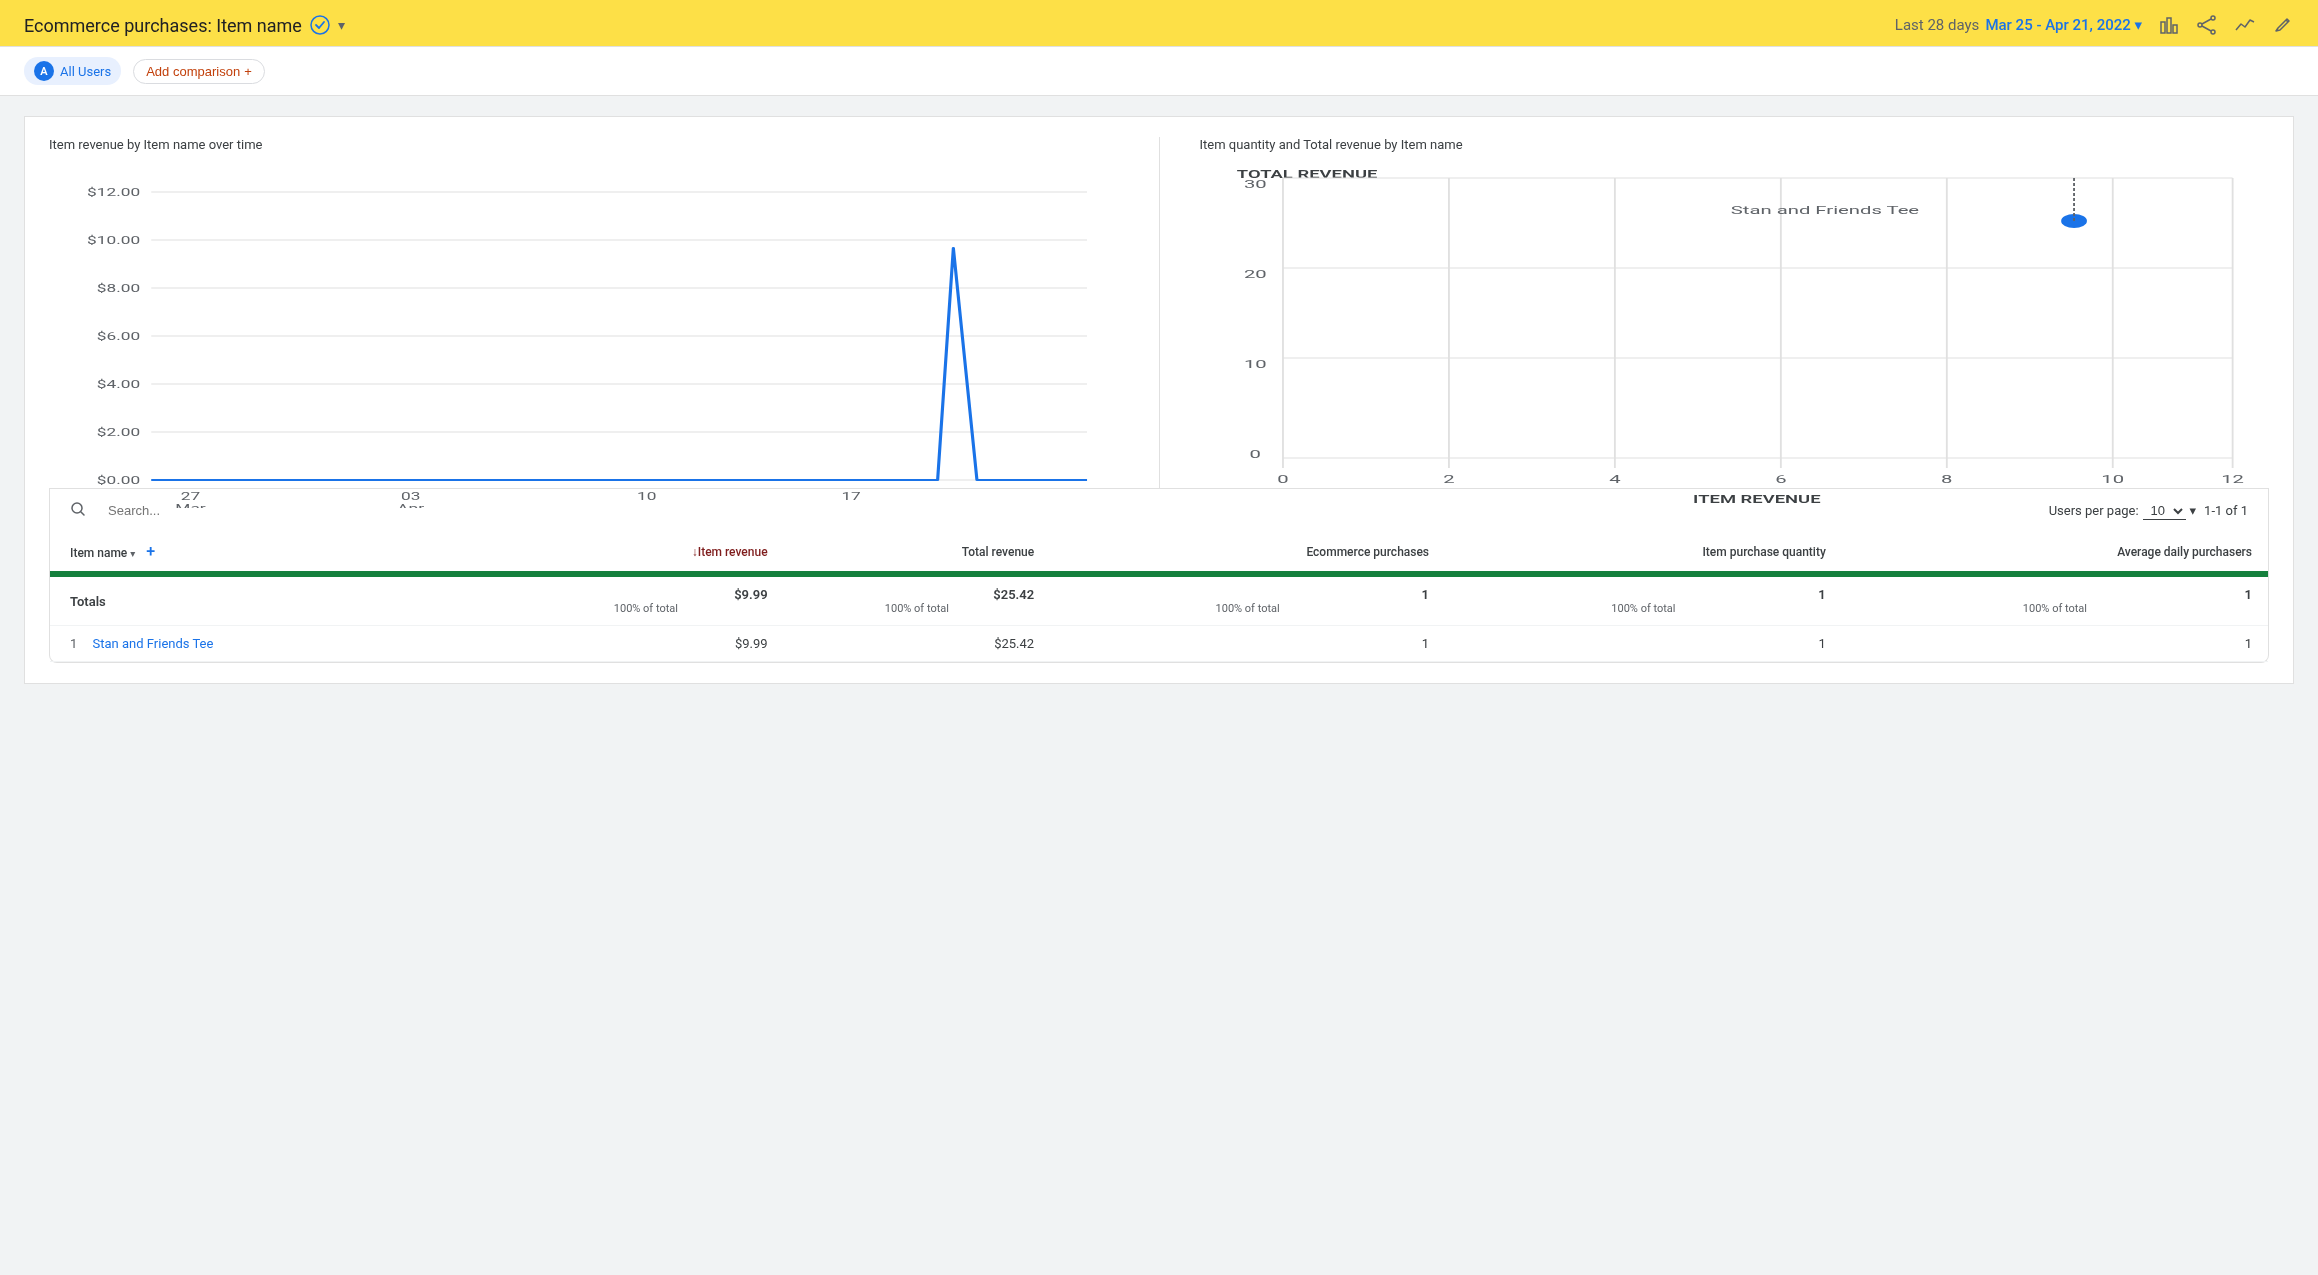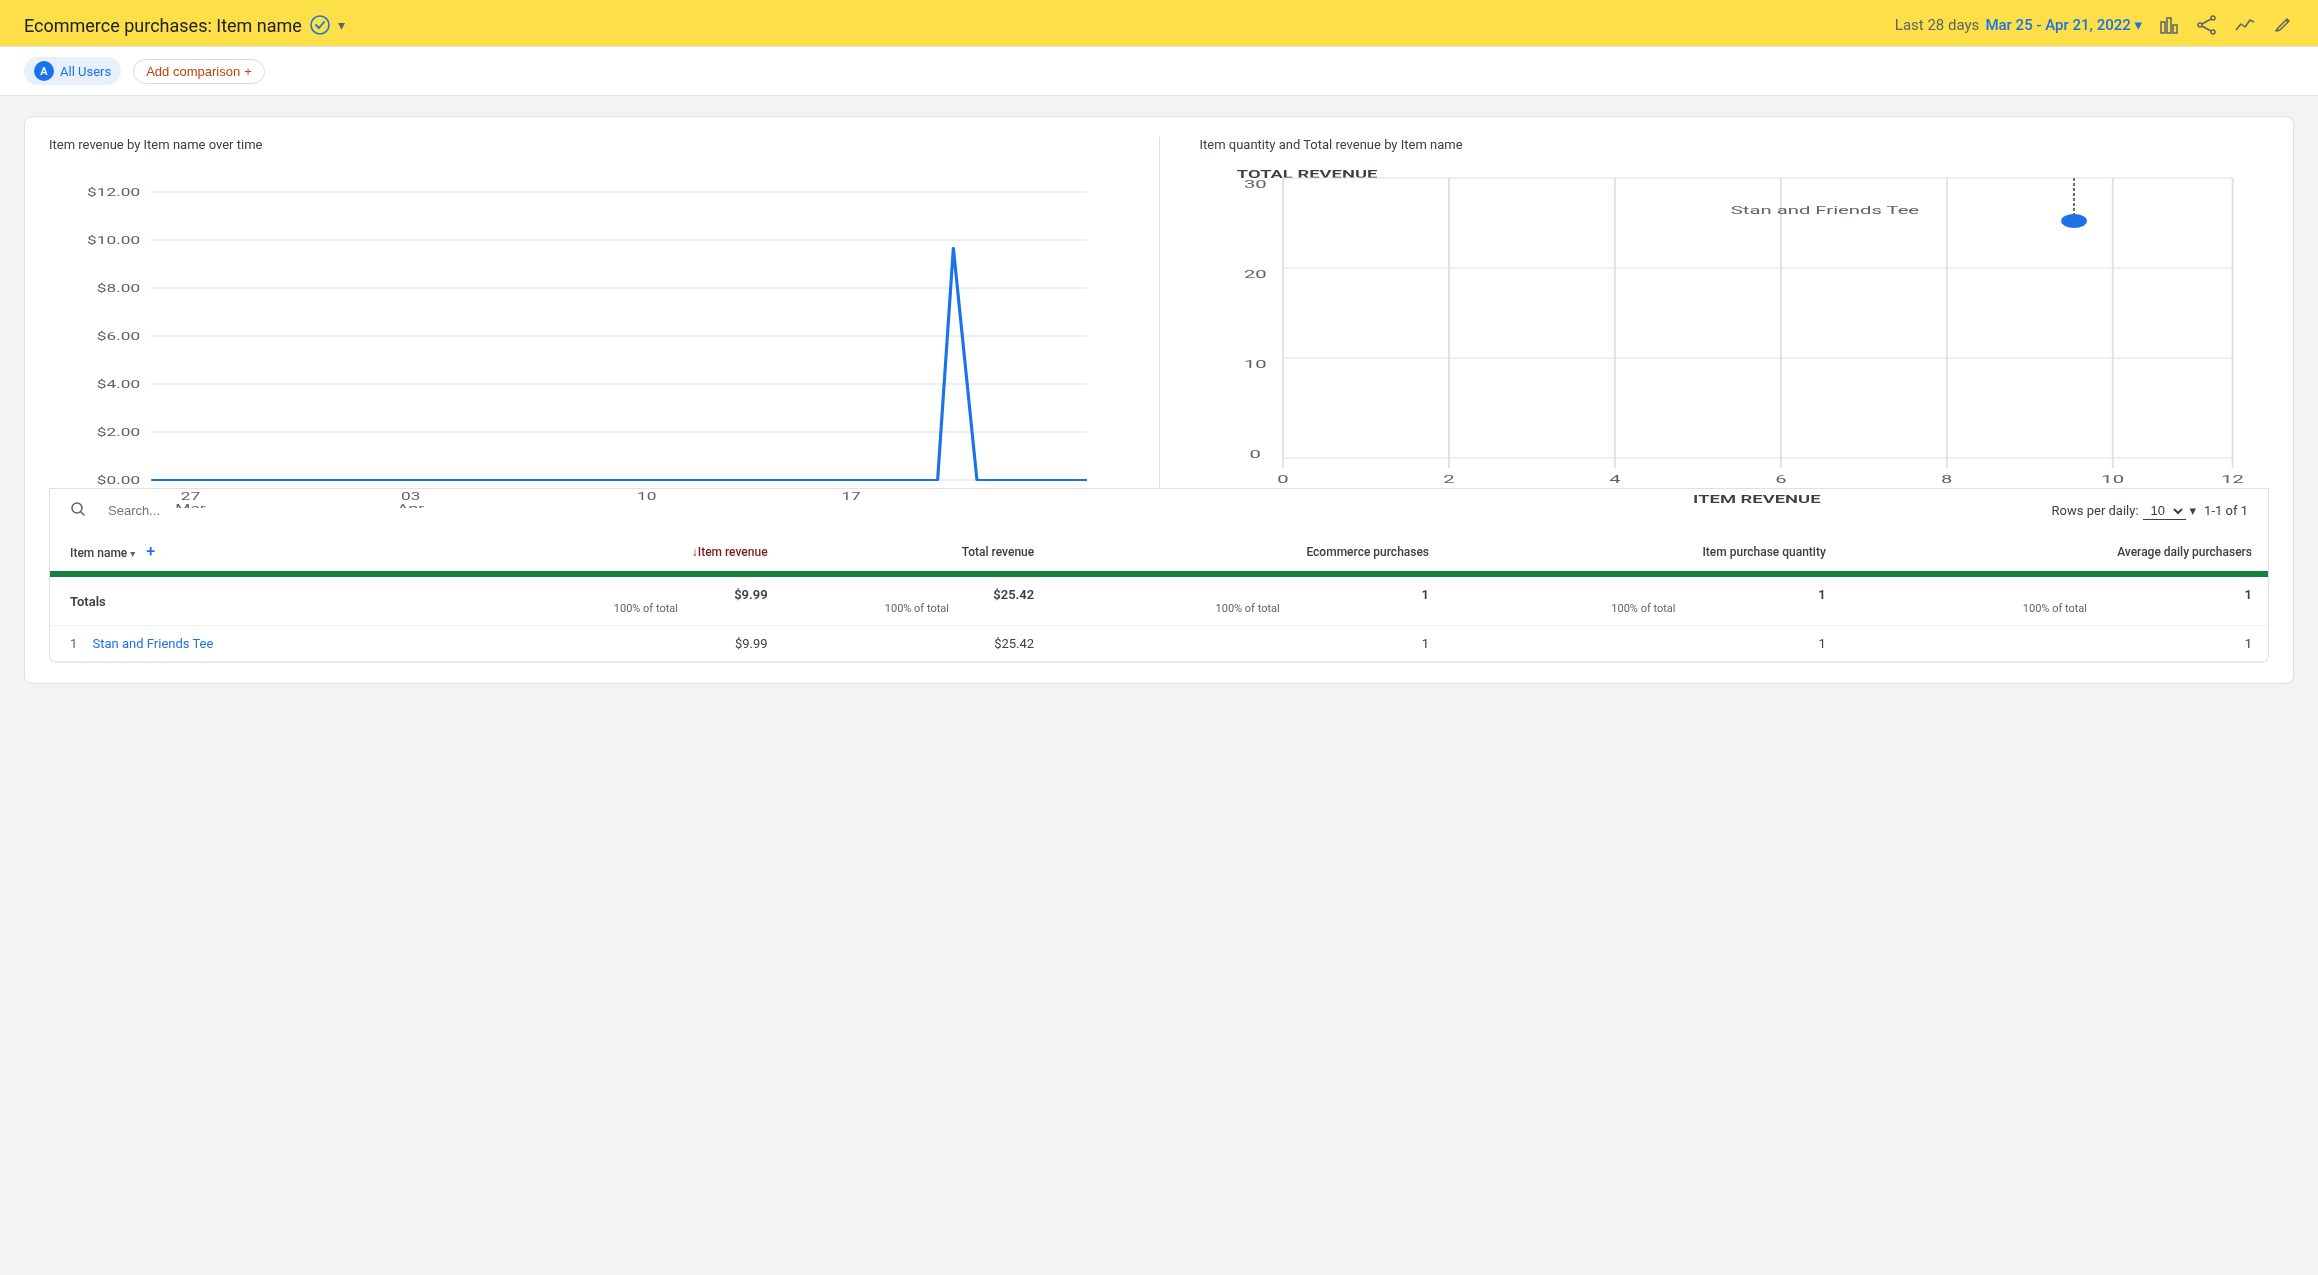--- a/index.html
+++ b/index.html
@@ -108,21 +108,21 @@
       font-size: 13px;
       color: #c2410c;
       cursor: pointer;
       background: transparent;
     }
     .main-content {
       padding: 20px 24px;
     }
     .charts-card {
       background: #fff;
-      border-radius: 8px;
+      border-radius: 0;
       border: 1px solid #e0e0e0;
       padding: 20px 24px;
       margin-bottom: 0;
     }
     .charts-row {
       display: flex;
       gap: 40px;
     }
     .chart-section {
       flex: 1;
@@ -406,21 +406,21 @@
           <span>
             <svg width="16" height="16" viewBox="0 0 16 16" fill="none">
               <circle cx="7" cy="7" r="5" stroke="#5f6368" stroke-width="1.5"></circle>
               <line x1="11" y1="11" x2="14" y2="14" stroke="#5f6368" stroke-width="1.5" stroke-linecap="round"></line>
             </svg>
           </span>
           <input class="search-input" type="text" placeholder="Search..." style="">
         </div>
         <div class="pagination">
           <div class="rows-per-page">
-            <span>Rows per daily:</span>
+            <span>Users per page:</span>
             <select class="rows-select">
               <option>10</option>
               <option>25</option>
               <option>50</option>
             </select>
             <span>▾</span>
           </div>
           <span>1-1 of 1</span>
         </div>
       </div>

